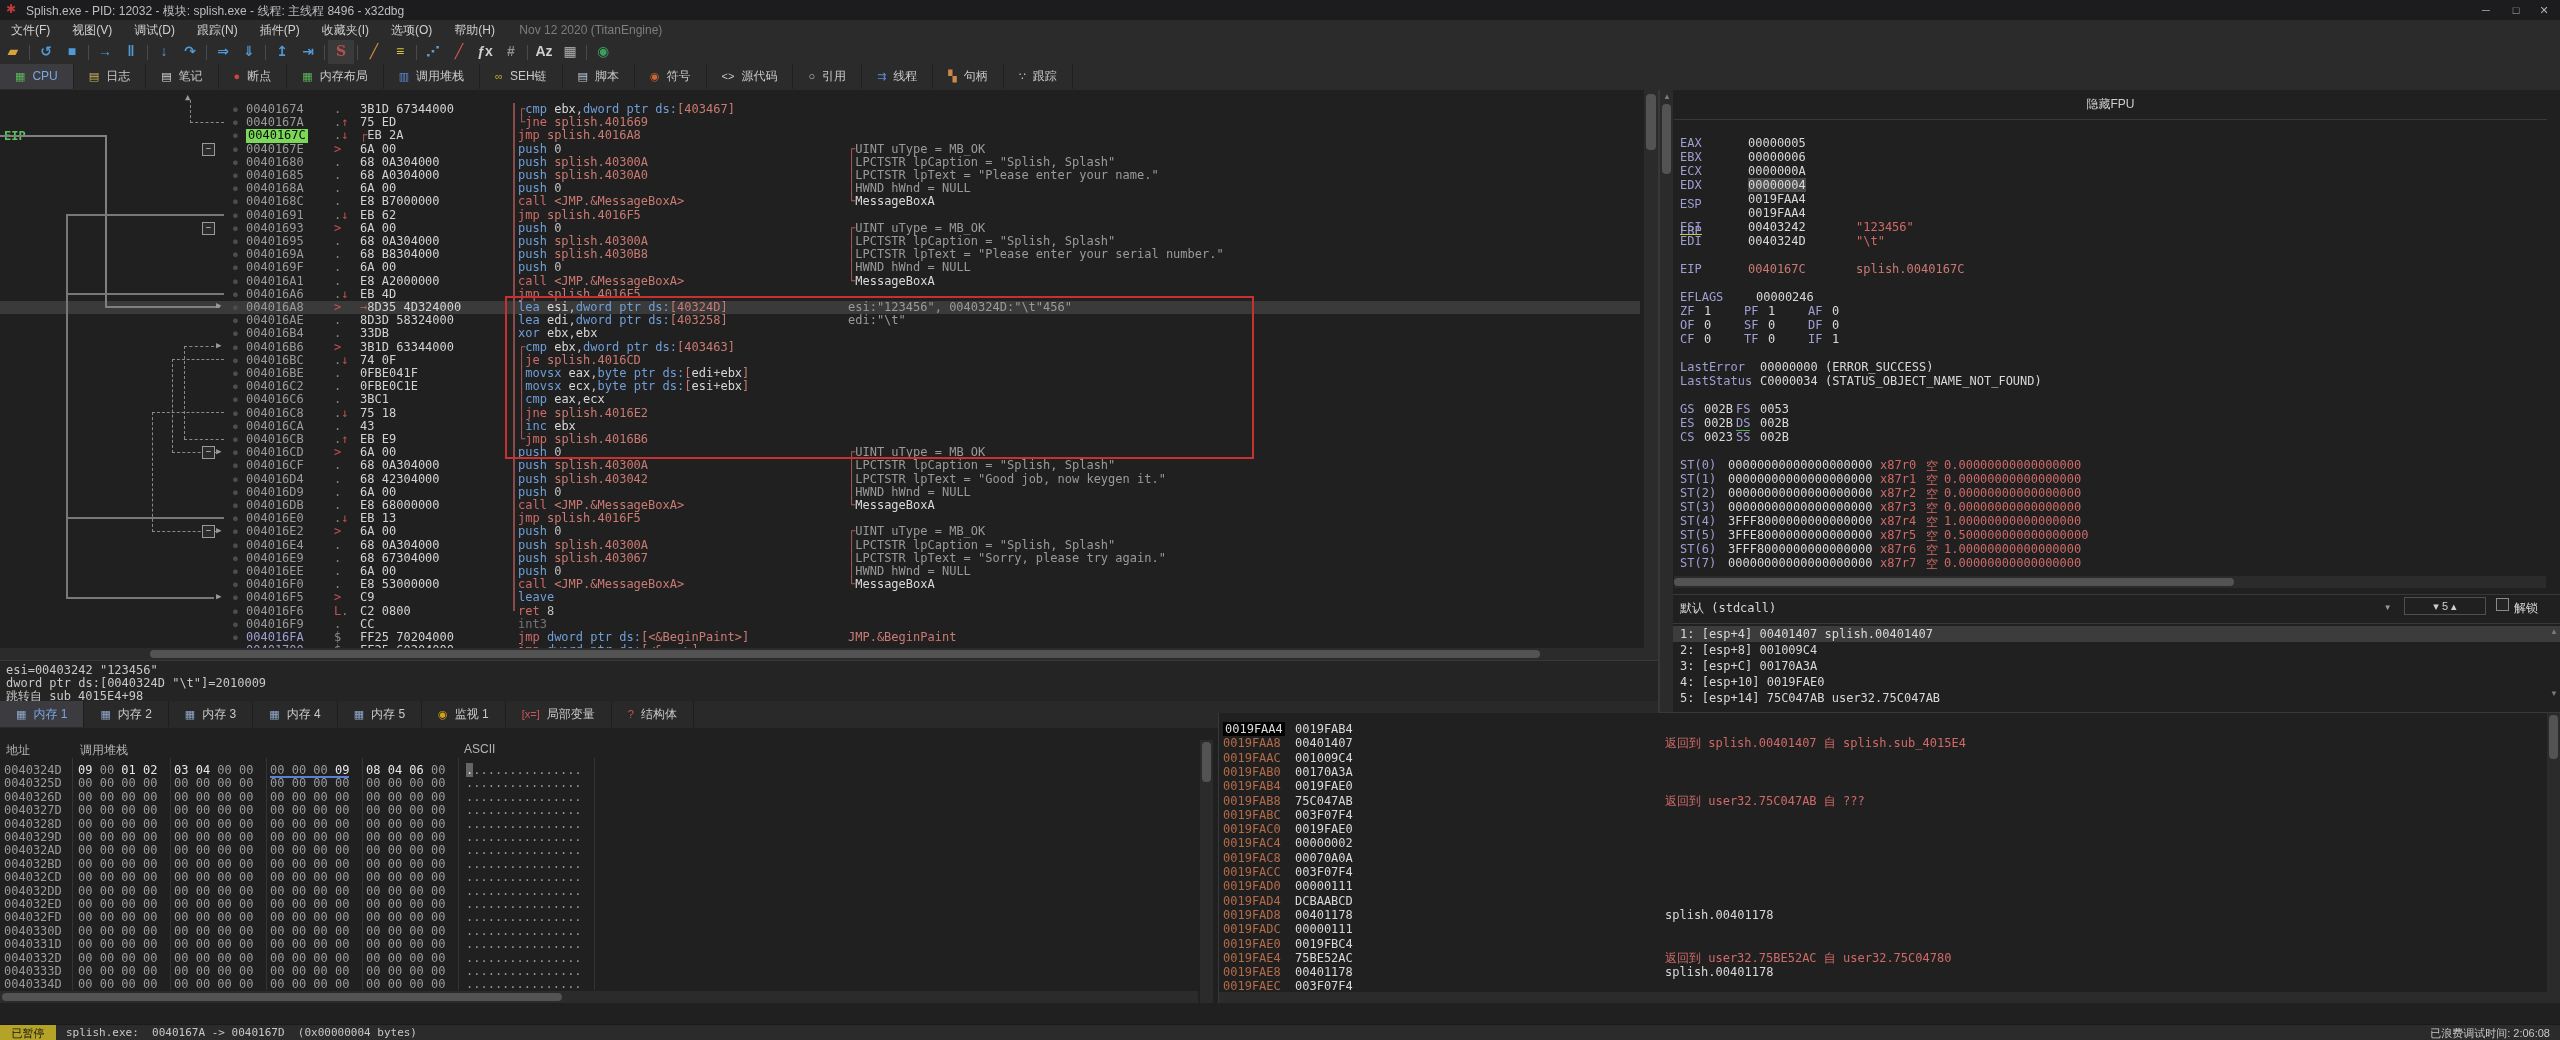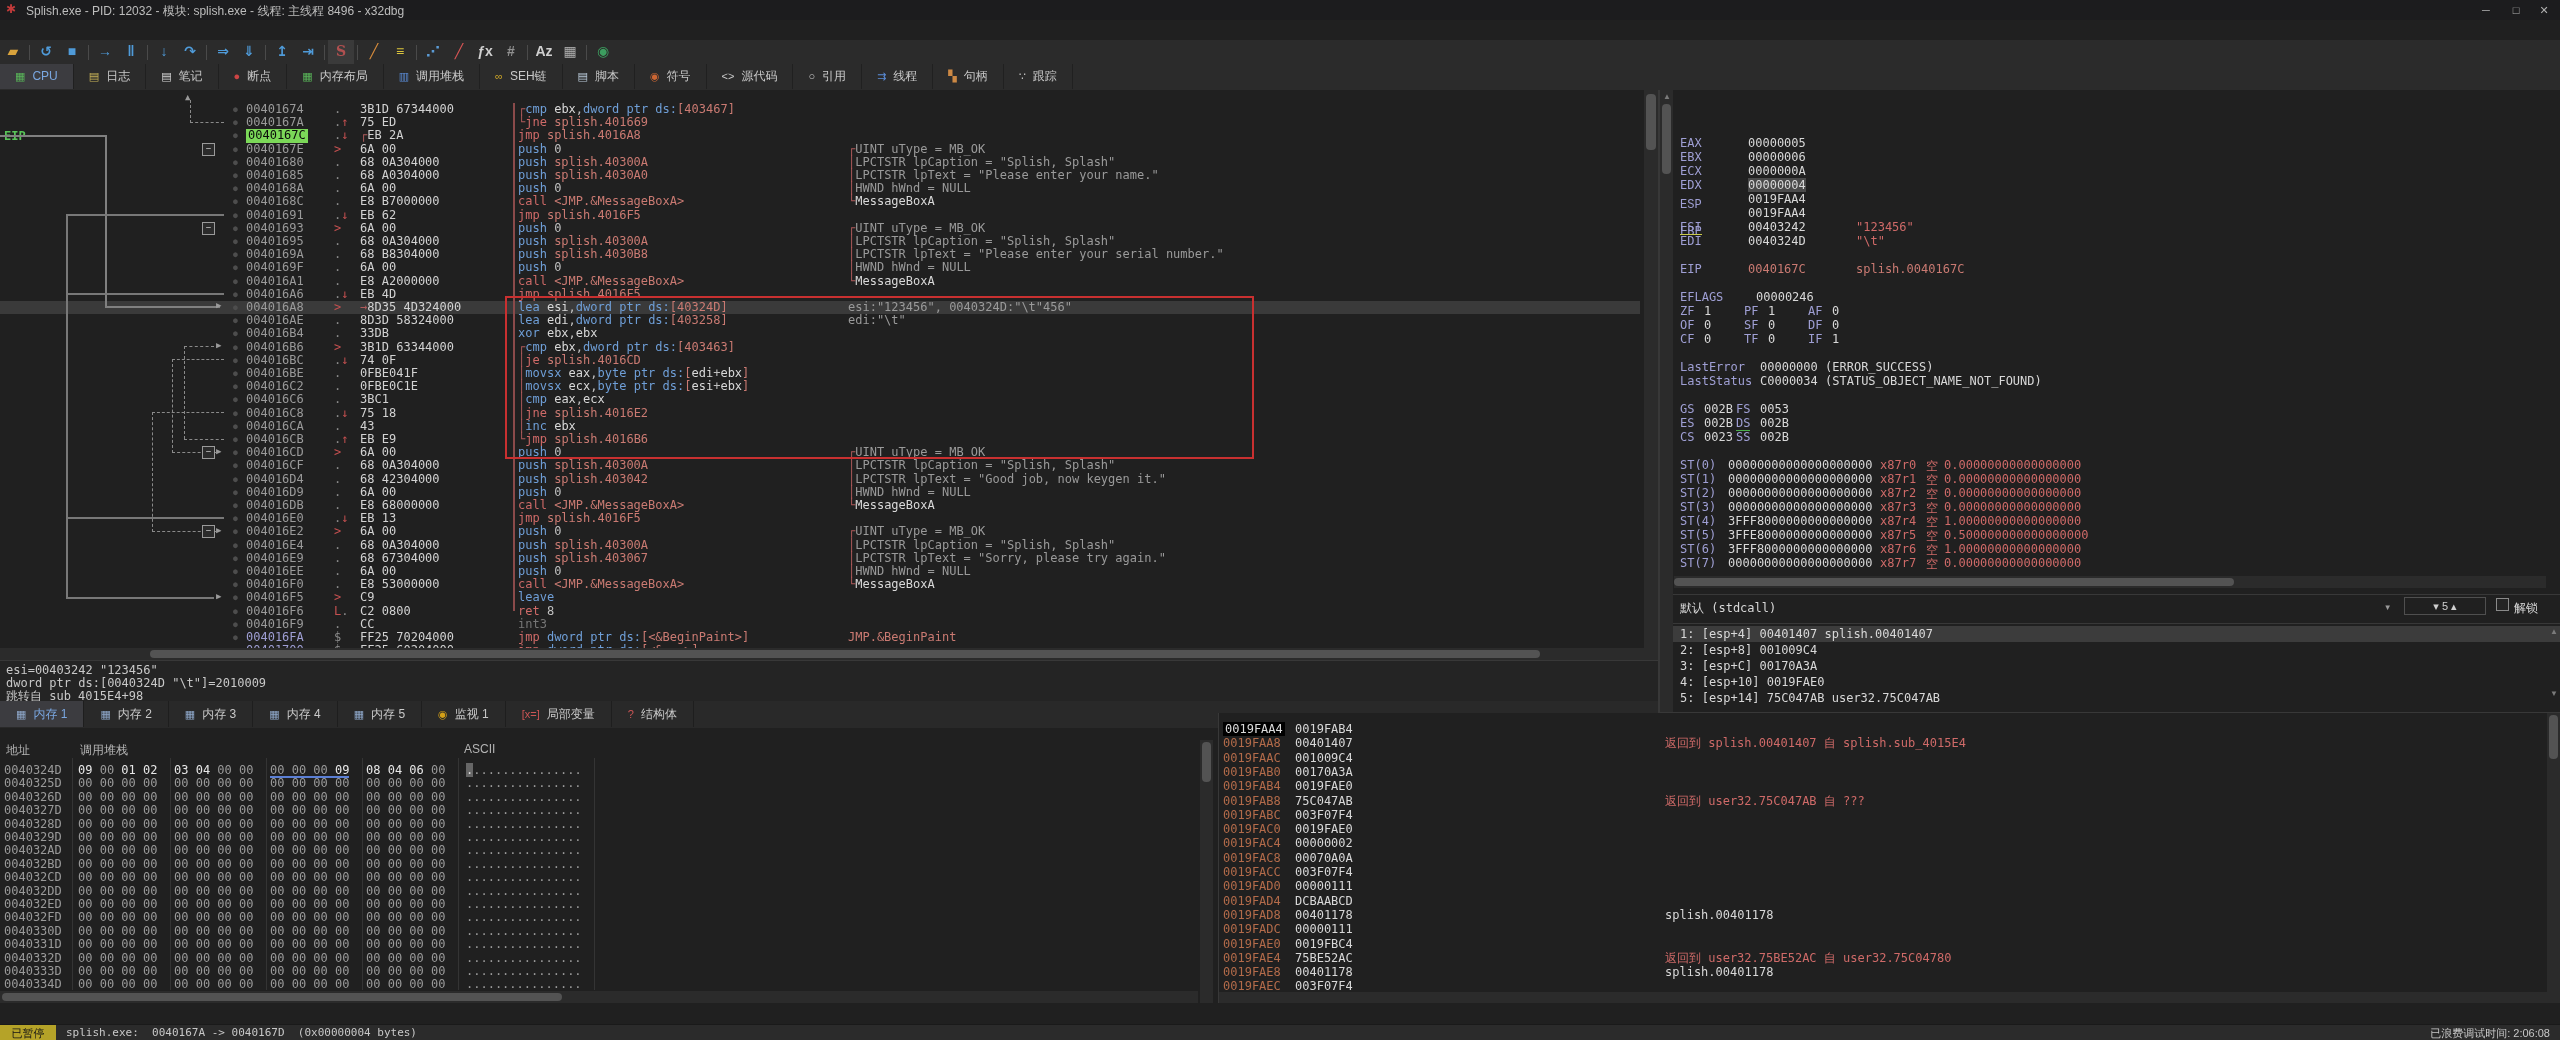--- a/index.html
+++ b/index.html
@@ -93,20 +93,24 @@
 </head>
 <body>
 
 <div id="root">
   <div id="titlebar" class="abs">
     <span class="appicon">✱</span>
     <span class="title">Splish.exe - PID: 12032 - 模块: splish.exe - 线程: 主线程 8496 - x32dbg</span>
     <span class="wctl" style="right:60px;">─</span>
     <span class="wctl" style="right:30px;">□</span>
     <span class="wctl" style="right:2px;">✕</span>
+  </div>
+  <div id="menubar" class="abs">
+    <span id="menuitems"><span class="menu-item">文件(F)</span><span class="menu-item">视图(V)</span><span class="menu-item">调试(D)</span><span class="menu-item">跟踪(N)</span><span class="menu-item">插件(P)</span><span class="menu-item">收藏夹(I)</span><span class="menu-item">选项(O)</span><span class="menu-item">帮助(H)</span></span>
+    <span id="buildinfo">Nov 12 2020 (TitanEngine)</span>
   </div>
   <div id="toolbar" class="abs"><span class="tbtn" style="color: rgb(217, 163, 60);">▰</span><span class="tsep"></span><span class="tbtn" style="color: rgb(79, 155, 217);">↺</span><span class="tbtn" style="color: rgb(79, 155, 217);">■</span><span class="tsep"></span><span class="tbtn" style="color: rgb(79, 155, 217);">→</span><span class="tbtn" style="color: rgb(79, 155, 217);">‖</span><span class="tsep"></span><span class="tbtn" style="color: rgb(79, 155, 217);">↓</span><span class="tbtn" style="color: rgb(79, 155, 217);">↷</span><span class="tsep"></span><span class="tbtn" style="color: rgb(79, 155, 217);">⇒</span><span class="tbtn" style="color: rgb(79, 155, 217);">⇓</span><span class="tsep"></span><span class="tbtn" style="color: rgb(79, 155, 217);">↥</span><span class="tbtn" style="color: rgb(79, 155, 217);">⇥</span><span class="tsep"></span><span class="tbtn" style="color: rgb(176, 80, 80); background: rgb(58, 58, 58); font-family: &quot;DejaVu Serif&quot;, serif;">S</span><span class="tsep"></span><span class="tbtn" style="color: rgb(217, 141, 60);">╱</span><span class="tbtn" style="color: rgb(217, 195, 60);">≡</span><span class="tsep"></span><span class="tbtn" style="color: rgb(91, 155, 213);">⋰</span><span class="tbtn" style="color: rgb(217, 85, 85);">╱</span><span class="tbtn" style="color: rgb(208, 208, 208);">ƒx</span><span class="tbtn" style="color: rgb(144, 144, 144);">#</span><span class="tsep"></span><span class="tbtn" style="color: rgb(208, 208, 208);">Az</span><span class="tbtn" style="color: rgb(176, 176, 176);">▦</span><span class="tsep"></span><span class="tbtn" style="color: rgb(60, 158, 95);">◉</span></div>
   <div id="tabbar" class="abs"><span class="tab active"><span class="tico" style="color: rgb(89, 181, 89);">▦</span><span>CPU</span></span><span class="tab"><span class="tico" style="color: rgb(201, 180, 88);">▤</span><span>日志</span></span><span class="tab"><span class="tico" style="color: rgb(216, 216, 216);">▤</span><span>笔记</span></span><span class="tab"><span class="tico" style="color: rgb(204, 68, 68);">●</span><span>断点</span></span><span class="tab"><span class="tico" style="color: rgb(89, 181, 89);">▦</span><span>内存布局</span></span><span class="tab"><span class="tico" style="color: rgb(91, 141, 217);">▥</span><span>调用堆栈</span></span><span class="tab"><span class="tico" style="color: rgb(201, 162, 39);">∞</span><span>SEH链</span></span><span class="tab"><span class="tico" style="color: rgb(185, 201, 217);">▤</span><span>脚本</span></span><span class="tab"><span class="tico" style="color: rgb(204, 102, 51);">◉</span><span>符号</span></span><span class="tab"><span class="tico" style="color: rgb(201, 201, 201);">&lt;&gt;</span><span>源代码</span></span><span class="tab"><span class="tico" style="color: rgb(201, 201, 201);">○</span><span>引用</span></span><span class="tab"><span class="tico" style="color: rgb(91, 141, 217);">⇉</span><span>线程</span></span><span class="tab"><span class="tico" style="color: rgb(204, 136, 68);">▚</span><span>句柄</span></span><span class="tab"><span class="tico" style="color: rgb(201, 201, 201);">∵</span><span>跟踪</span></span></div>
 
   <div id="disasm" class="abs mono">
     <span id="eiplabel">EIP</span>
     <div id="redbox"></div>
   <div class="drow" style="top: 13px;"><span class="dcell c-dot">●</span><span class="dcell c-addrcell">00401674</span><span class="dcell c-mkcell"><span class="c-mkdim">.</span></span><span class="dcell c-bytescell"><span>3</span><span>B</span><span>1</span><span>D</span><span> </span><span>6</span><span>7</span><span>3</span><span>4</span><span>4</span><span>0</span><span>0</span><span>0</span></span><span class="dcell c-instrcell"><span class="c-brk">┌</span><span class="c-blue">cmp</span><span> </span><span class="c-reg">ebx</span><span class="c-def">,</span><span class="c-blue">dword</span><span> </span><span class="c-blue">ptr</span><span> </span><span class="c-blue">ds:</span><span class="c-sym">[</span><span class="c-sym">403467</span><span class="c-sym">]</span></span><span class="dcell c-cmtcell"></span></div>
       <div class="drow" style="top: 26.2px;"><span class="dcell c-dot">●</span><span class="dcell c-addrcell">0040167A</span><span class="dcell c-mkcell"><span class="c-mkdim">.</span><span class="c-mkred">↑</span></span><span class="dcell c-bytescell"><span>7</span><span>5</span><span> </span><span>E</span><span>D</span></span><span class="dcell c-instrcell"><span class="c-brk">└</span><span class="c-red">jne</span><span> </span><span class="c-sym">splish.401669</span></span><span class="dcell c-cmtcell"></span></div>
       <div class="drow" style="top: 39.4px;"><span class="dcell c-dot">●</span><span class="dcell c-addrcell eip">0040167C</span><span class="dcell c-mkcell"><span class="c-mkdim">.</span><span class="c-mkred">↓</span></span><span class="dcell c-bytescell"><span class="c-brk">┌</span><span>E</span><span>B</span><span> </span><span>2</span><span>A</span></span><span class="dcell c-instrcell"><span class="c-red">jmp</span><span> </span><span class="c-sym">splish.4016A8</span></span><span class="dcell c-cmtcell"></span></div>
@@ -185,20 +189,21 @@
       <div class="scrollthumb" style="left: 150px; top: 560px; width: 1390px; height: 8px;"></div>
     </div>
   <div id="infopane" class="abs">
       <div class="infoline" style="top: 2px;">esi=00403242 "123456"</div>
       <div class="infoline" style="top: 14.7px;">dword ptr ds:[0040324D "\t"]=2010009</div>
       <div class="infoline" style="top: 27.4px;">跳转自 sub_4015E4+98</div>
       <div class="infoline" style="top: 40.1px;">.text:004016A8 splish.exe:$16A8 #AA8 &lt;sub_4015E4+C4&gt;</div>
     </div>
 
   <div id="regs" class="abs">
+    <div id="fpubtn">隐藏FPU</div>
   <div class="scrolltrack" style="left: 0px; top: 0px; width: 13px; height: 622px;"></div>
       <div class="scrollarrow" style="left: 3px; top: 3px;">▲</div>
       <div class="scrollthumb" style="left: 2px; top: 14px; width: 9px; height: 70px;"></div>
       <span class="rspan rlab" style="left: 20px; top: 46px;">EAX</span>
       <span class="rspan rval" style="left: 88px; top: 46px;">00000005</span>
       <span class="rspan rlab" style="left: 20px; top: 60px;">EBX</span>
       <span class="rspan rval" style="left: 88px; top: 60px;">00000006</span>
       <span class="rspan rlab" style="left: 20px; top: 74px;">ECX</span>
       <span class="rspan rval" style="left: 88px; top: 74px;">0000000A</span>
       <span class="rspan rlab" style="left: 20px; top: 88px;">EDX</span>

